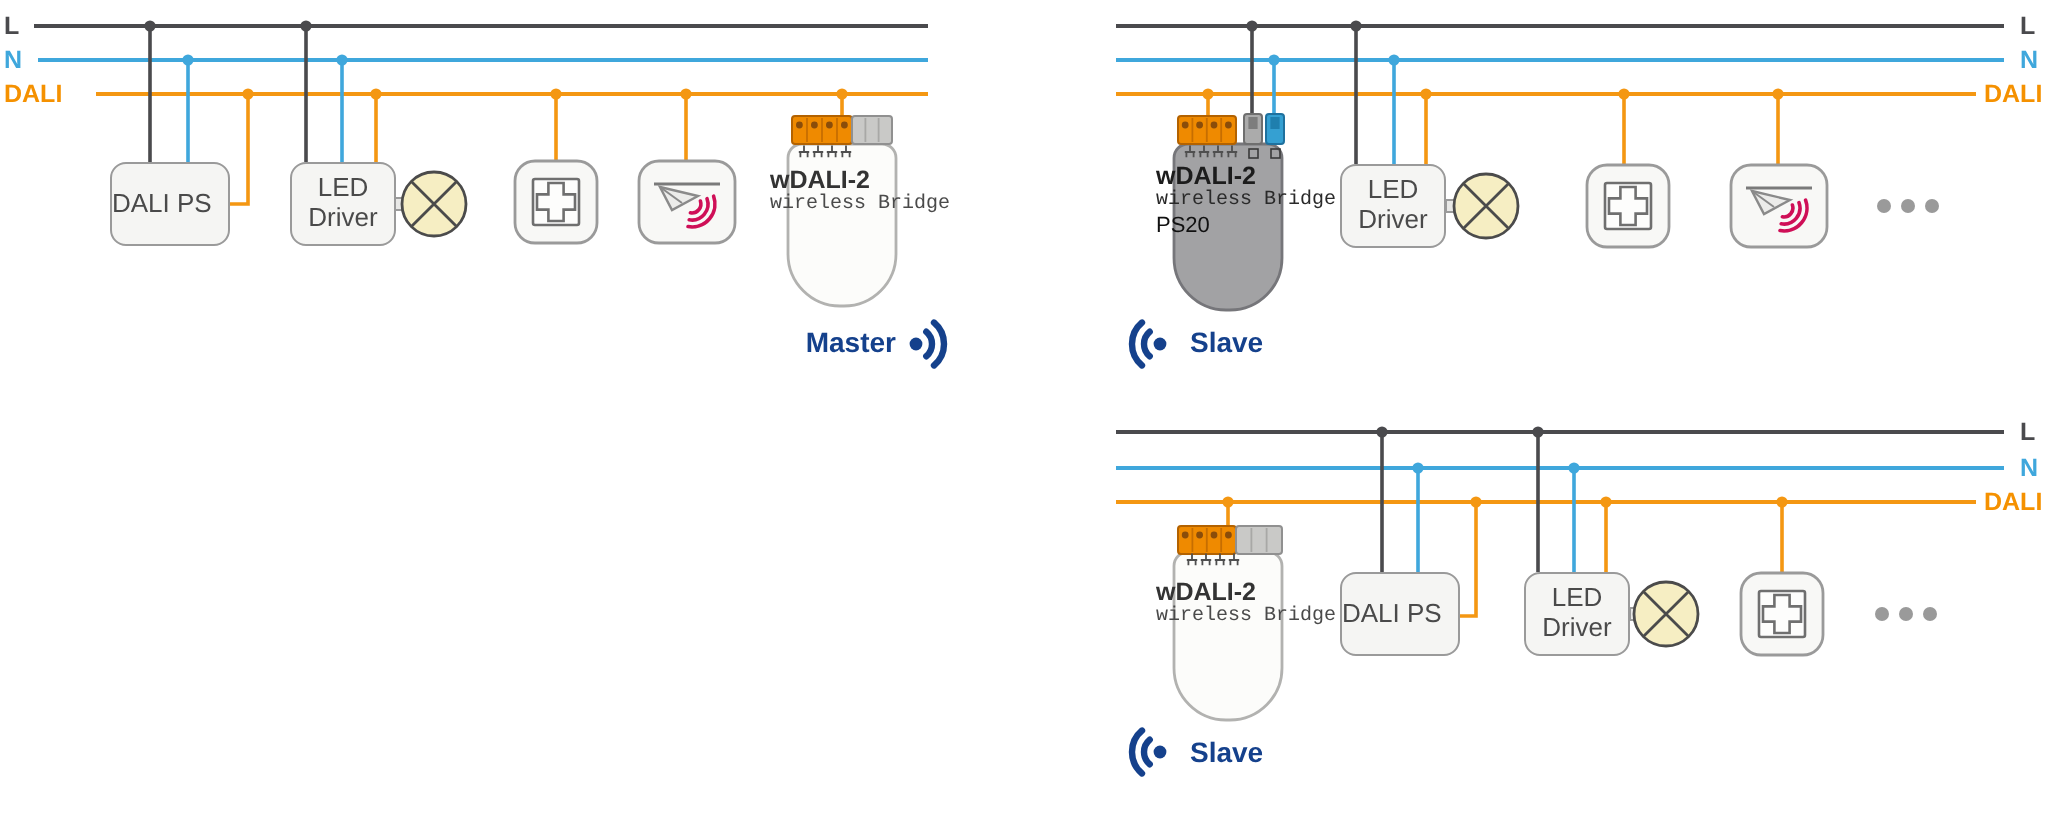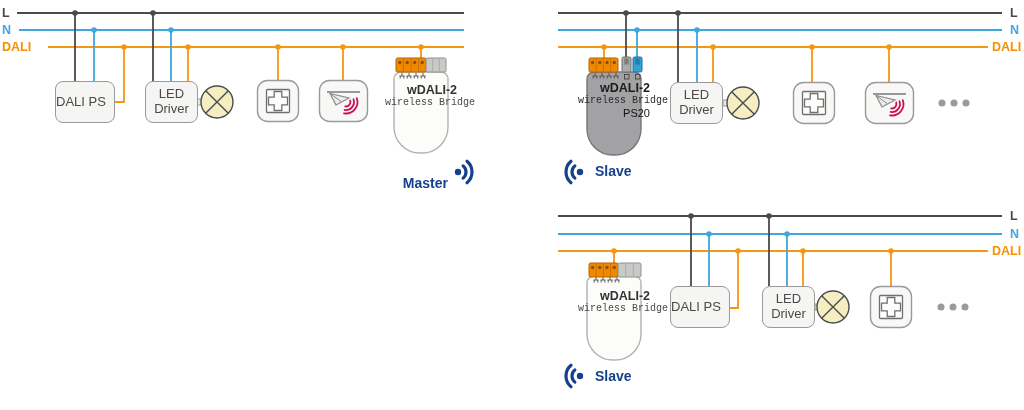--- a/index.html
+++ b/index.html
@@ -9,21 +9,21 @@
   }
   html,body{margin:0;padding:0;background:#ffffff;}
   #canvas{position:relative;width:1024px;height:410px;background:#ffffff;overflow:hidden;
           font-family:"Liberation Sans", sans-serif;}
   svg{position:absolute;left:0;top:0;z-index:0;}
   .bus-label{position:absolute;z-index:2;font-weight:bold;font-size:12.5px;line-height:16px;}
   .lbl-l{color:var(--l-line);} .lbl-n{color:var(--n-line);} .lbl-dali{color:var(--dali-label);}
   .box{position:absolute;z-index:2;background:#f5f5f3;border:1.4px solid var(--box-border);
        border-radius:8px;display:flex;align-items:center;
        text-align:center;color:#4a4a4a;font-size:13px;line-height:1.15;box-sizing:border-box;}
-  .bridge-text{position:absolute;z-index:2;width:72px;text-align:right;white-space:nowrap;}
+  .bridge-text{position:absolute;z-index:2;width:72px;text-align:left;white-space:nowrap;}
   .bridge-title{font-weight:bold;font-size:12.5px;line-height:13px;color:#333;}
   .bridge-sub{font-size:10px;line-height:12px;color:#4a4a4a;font-family:Liberation Mono, monospace;}
   .bridge-var{font-weight:normal;font-size:11px;line-height:13px;color:#111;}
   .on-gray .bridge-title{color:#1c1c1c;} .on-gray .bridge-sub{color:#2a2a2a;}
   .role{position:absolute;z-index:2;font-weight:bold;font-size:14px;line-height:15px;color:var(--navy);}
   .role-right{width:56px;text-align:right;}
   .wire{fill:none;stroke-width:1.8;}
   .bus{fill:none;stroke-width:2;}
   .stroke-l{stroke:var(--l-line);} .stroke-n{stroke:var(--n-line);} .stroke-dali{stroke:var(--dali-line);}
   .fill-l{fill:var(--l-line);} .fill-n{fill:var(--n-line);} .fill-dali{fill:var(--dali-line);}
@@ -229,21 +229,21 @@
   <span>DALI PS</span>
 </div>
 <div class="box" style="left:145px;top:81px;width:53px;height:42px">
   <span>LED Driver</span>
 </div>
 
 <div class="bridge-text" style="left:385px;top:84px">
   <div class="bridge-title">wDALI-2</div>
   <div class="bridge-sub">wireless Bridge</div>
 </div>
-<div class="role role-right" style="left:392px;top:176px">Master</div>
+<div class="role role-right" style="left:392px;top:164px">Master</div>
 
 <div class="box" style="left:670px;top:82px;width:53px;height:42px">
   <span>LED Driver</span>
 </div>
 <div class="bridge-text on-gray" style="left:578px;top:82px">
   <div class="bridge-title">wDALI-2</div>
   <div class="bridge-sub">wireless Bridge</div>
   <div class="bridge-var">PS20</div>
 </div>
 <div class="role" style="left:595px;top:164px">Slave</div>

